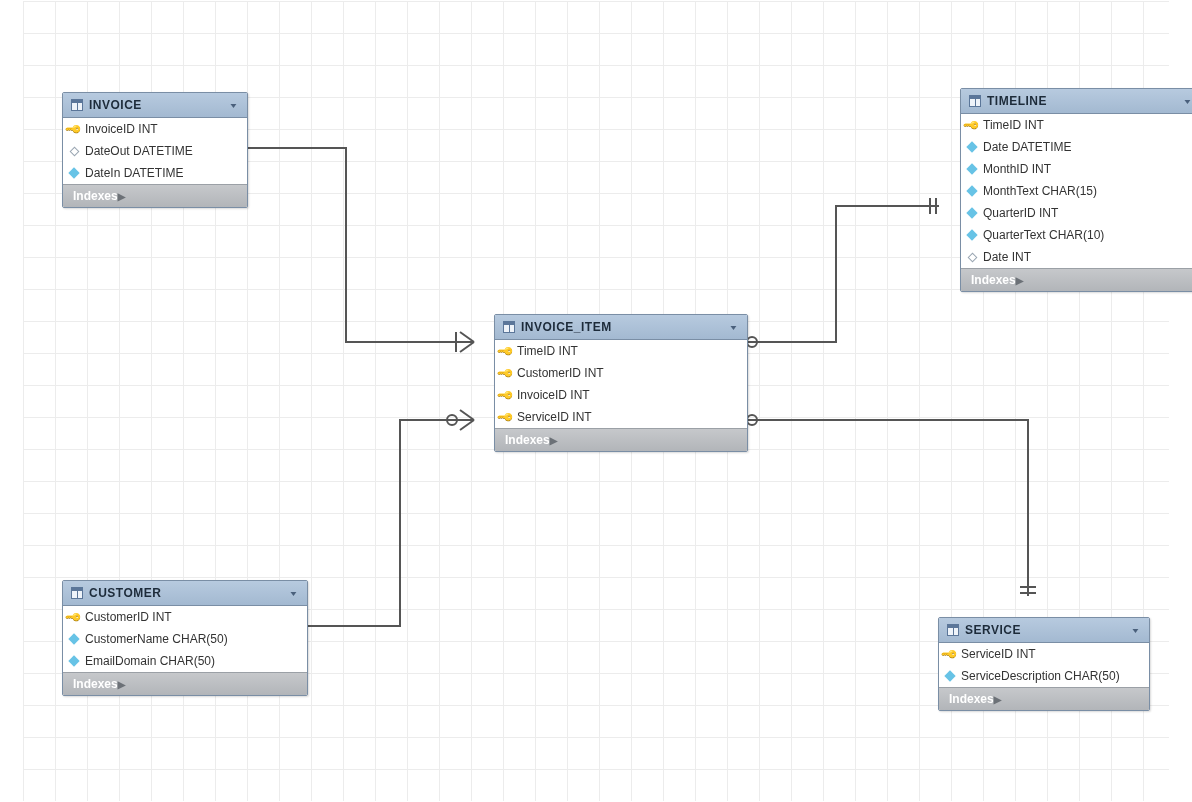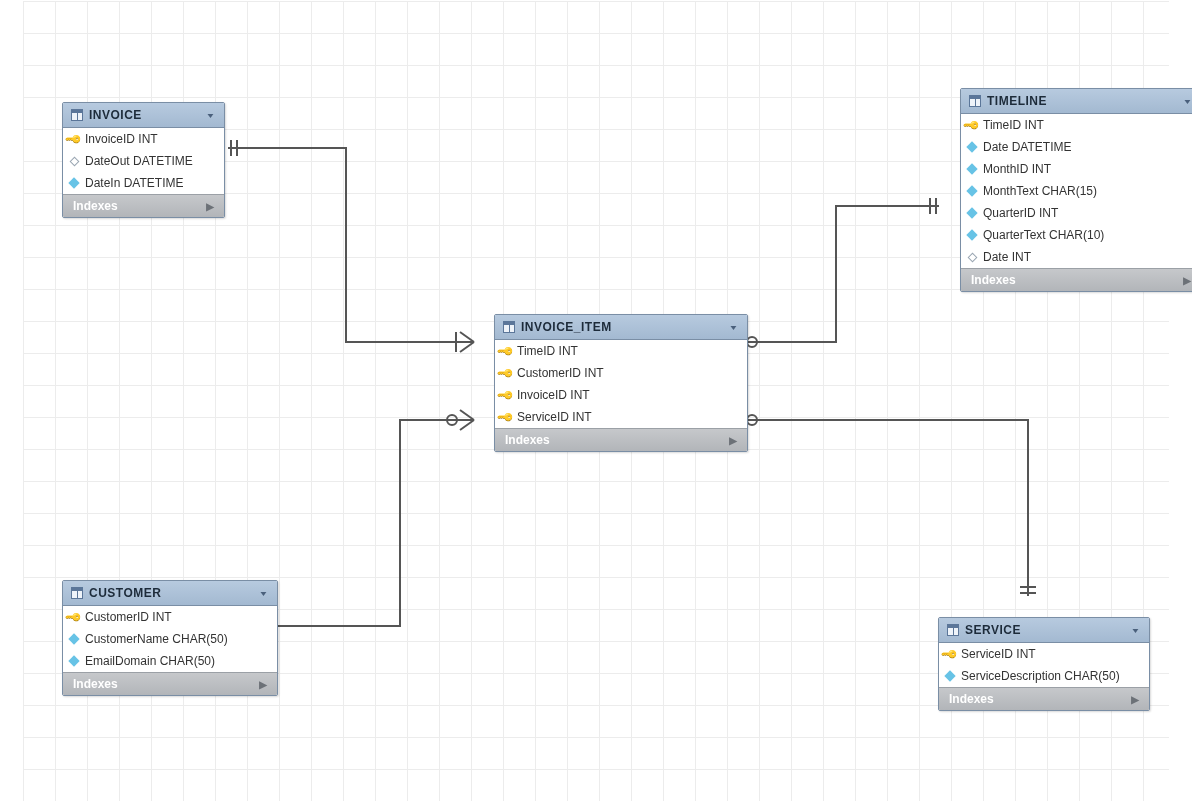--- a/index.html
+++ b/index.html
@@ -87,21 +87,20 @@
     width:7px; height:7px; border:1px solid #9aa6b2; transform:rotate(45deg);
     display:inline-block; background:#fff;
   }
   .indexes {
     background: linear-gradient(#c6c8cb, #b2b5b9);
     border-top: 1px solid #9ba0a6;
     color: #fff;
     padding: 4px 10px;
     font-weight: bold;
     display:flex;
-    justify-content: space-between;
     align-items:center;
     font-size: 12px;
   }
   .indexes .tri { color:#6c7177; font-size:10px; }
 
   svg.connectors {
     position:absolute;
     inset:0;
     width:100%;
     height:100%;
@@ -132,21 +131,21 @@
     <path class="notation" d="M 243 596 L 243 612 M 249 596 L 249 612"></path>
     <path class="notation" d="M 452 398 L 438 388 M 452 398 L 438 408"></path>
     <circle class="notation" cx="430" cy="398" r="5"></circle>
 
     <path class="conn" d="M 1006 574 L 1006 398 L 708 398"></path>
     <path class="notation" d="M 998 571 L 1014 571 M 998 565 L 1014 565"></path>
     <path class="notation" d="M 708 398 L 722 388 M 708 398 L 722 408"></path>
     <circle class="notation" cx="730" cy="398" r="5"></circle>
   </svg>
 
-  <div class="entity" style="left:40px; top:80px; width:163px;">
+  <div class="entity" style="left:40px; top:70px; width:186px;">
     <div class="entity-header">
       <span class="table-icon"></span>
       <span class="title">INVOICE</span>
       <span class="expand">▼</span>
     </div>
     <div class="fields">
       <div class="field">
           <span class="ico">
             <span class="key-ico">🔑</span>
           </span>
@@ -258,21 +257,21 @@
           </span>
           <span>ServiceID INT</span>
         </div>
     </div>
     <div class="indexes">
       <span>Indexes</span>
       <span class="tri">▶</span>
     </div>
   </div>
 
-  <div class="entity" style="left:40px; top:558px; width:216px;">
+  <div class="entity" style="left:40px; top:558px; width:246px;">
     <div class="entity-header">
       <span class="table-icon"></span>
       <span class="title">CUSTOMER</span>
       <span class="expand">▼</span>
     </div>
     <div class="fields">
       <div class="field">
           <span class="ico">
             <span class="key-ico">🔑</span>
           </span>

